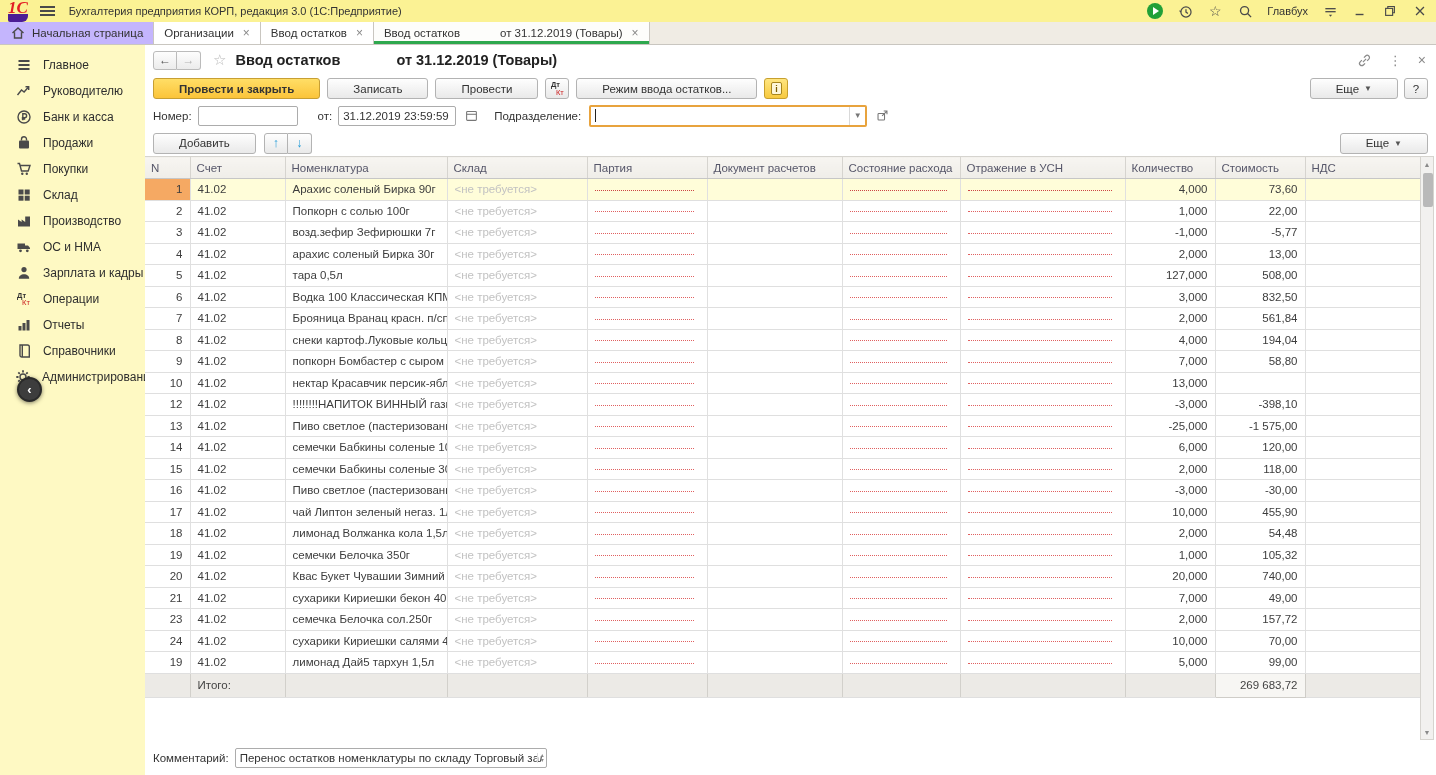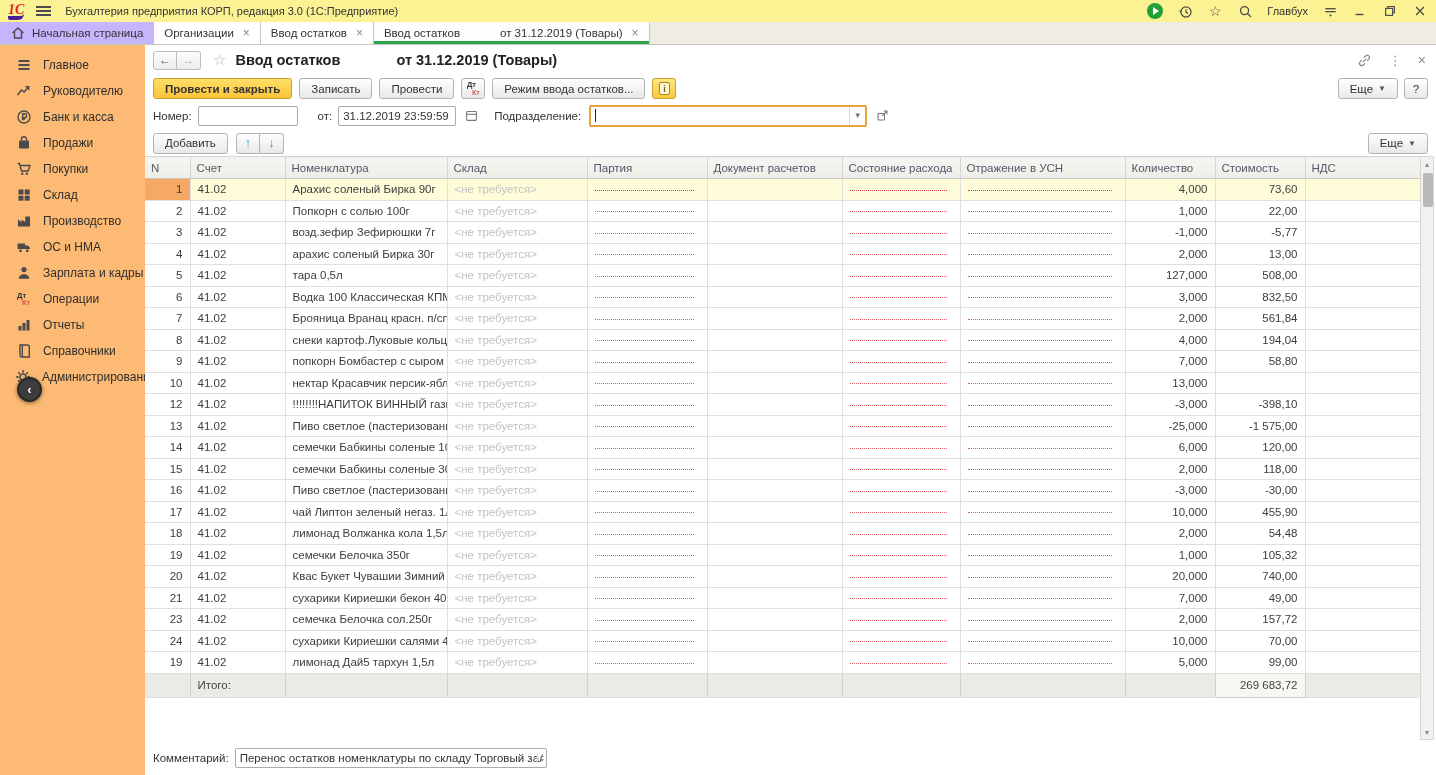--- a/index.html
+++ b/index.html
@@ -4,22 +4,22 @@
 <style>
   * { box-sizing: border-box; }
   html,body { margin:0; padding:0; }
   body {
     width:1436px; height:775px; position:relative; overflow:hidden;
     font-family:"Liberation Sans", sans-serif; font-size:11.5px; color:#333; background:#fff;
   }
   
   .topbar { position:absolute; top:0; left:0; right:0; height:22px; background:#fbf294;
             display:flex; align-items:center; padding:0 8px; }
-  .logo1c { color:#e31e24; font-weight:bold; font-style:italic; font-size:14px;
-            font-family:"Liberation Serif", serif; border-bottom:4px solid #4c1d95;
+  .logo1c { color:#e31e24; font-weight:bold; font-style:italic; font-size:17px;
+            font-family:"Liberation Serif", serif; border-bottom:8px solid #4c1d95;
             border-radius:0 0 6px 2px; line-height:13px; margin-right:12px; }
   .burger { width:15px; display:inline-block; margin-right:14px; }
   .burger i { display:block; height:2px; background:#4a4a4a; margin:2px 0; }
   .win-title { font-size:11px; color:#333; }
   .topbar-right { margin-left:auto; display:flex; align-items:center; gap:14px; }
   .disc-icon { width:16px; height:16px; border-radius:50%; background:#21a038; position:relative; }
   .disc-icon::after { content:""; position:absolute; left:6px; top:4px;
         border-left:6px solid #fff; border-top:4px solid transparent; border-bottom:4px solid transparent; }
   .tb-ico { width:16px; height:16px; display:inline-flex; align-items:center; justify-content:center; color:#4a4a4a; }
   .tb-ico svg { display:block; }
@@ -30,21 +30,21 @@
             border-bottom:1px solid #c9c6c0; display:flex; align-items:stretch; }
   .tab { display:flex; align-items:center; padding:0 10px; border-right:1px solid #c9c6c0;
          background:#ffffff; font-size:11.5px; color:#333; cursor:default; position:relative; }
   .tab.home { background:#c4b5fd; }
   .tab.active { background:#fdfdfb; }
   .tab.active::after { content:""; position:absolute; left:0; right:0; bottom:0; height:3px; background:#2ea84e; }
   .tab .icon { margin-right:6px; }
   .tab-suffix { margin-left:40px; }
   .tab-close { margin-left:9px; color:#888; font-size:12px; }
   
-  .sidebar { position:absolute; top:45px; left:0; width:145px; bottom:0; background:#fdba74; }
+  .sidebar { position:absolute; top:45px; left:0; width:145px; bottom:0; background:#fef9c3; }
   .side-item { display:flex; align-items:center; height:26px; padding-left:15px; cursor:default; }
   .side-item .icon { width:17px; height:17px; margin-right:11px; display:inline-flex; align-items:center; justify-content:center; }
   .side-item span.lbl { font-size:12px; color:#2e2e2e; }
   .collapse-btn { position:absolute; left:17px; top:377px; width:25px; height:25px; border-radius:50%;
         background:#3d3d3d; color:#fff; display:flex; align-items:center; justify-content:center;
         font-size:13px; font-weight:bold; box-shadow:0 1px 4px rgba(0,0,0,.5); border:2px solid #2a2a2a; }
   .dtkt { display:inline-block; line-height:1; font-size:7.5px; font-family:"Liberation Sans",sans-serif; }
   .dtkt b { color:#333; display:block; }
   .dtkt i { color:#cc2222; font-style:normal; display:block; margin-left:5px; }
   
@@ -55,21 +55,21 @@
   .nav-btn.fwd { color:#b5b5b5; border-left:none; }
   .nav-btn:first-child { border-radius:3px 0 0 3px; }
   .nav-btn.fwd { border-radius:0 3px 3px 0; }
   .fav-star { color:#b9b9b9; font-size:15px; margin:0 9px 0 12px; }
   .doc-title { font-size:14.5px; font-weight:bold; color:#222; }
   .doc-title-suffix { margin-left:56px; font-size:14.5px; font-weight:bold; color:#222; }
   .doc-header-right { margin-left:auto; display:flex; align-items:center; gap:16px; color:#777; }
   .doc-header-right .tb-ico { color:#8a8a8a; }
   
   .doc-toolbar { height:27px; display:flex; align-items:center; gap:7px; padding:0 8px; }
-  .btn { height:21px; padding:0 11px; border:1px solid #b3b3b3; border-radius:3px;
+  .btn { height:21px; padding:0 25px; border:1px solid #b3b3b3; border-radius:3px;
          background:linear-gradient(#fefefe,#e9e9e9); font-size:11.5px; color:#333;
          display:inline-flex; align-items:center; justify-content:center; cursor:default; }
   .btn-primary { background:linear-gradient(#ffde66,#fbc43a); border-color:#c79f33; font-weight:bold; }
   .btn-icon { padding:0 4px; min-width:24px; }
   .btn-info { background:linear-gradient(#ffe680,#f7c93f); border-color:#c7a02e; width:24px; }
   .info-glyph { width:11px; height:13px; background:#fdf6d8; border:1px solid #a8861d; border-radius:2px;
                 font-size:9px; font-weight:bold; color:#7a5c00; display:flex; align-items:center; justify-content:center; }
   .toolbar-right { margin-left:auto; display:flex; gap:6px; }
   .caret { font-size:8px; margin-left:5px; color:#555; }
   

